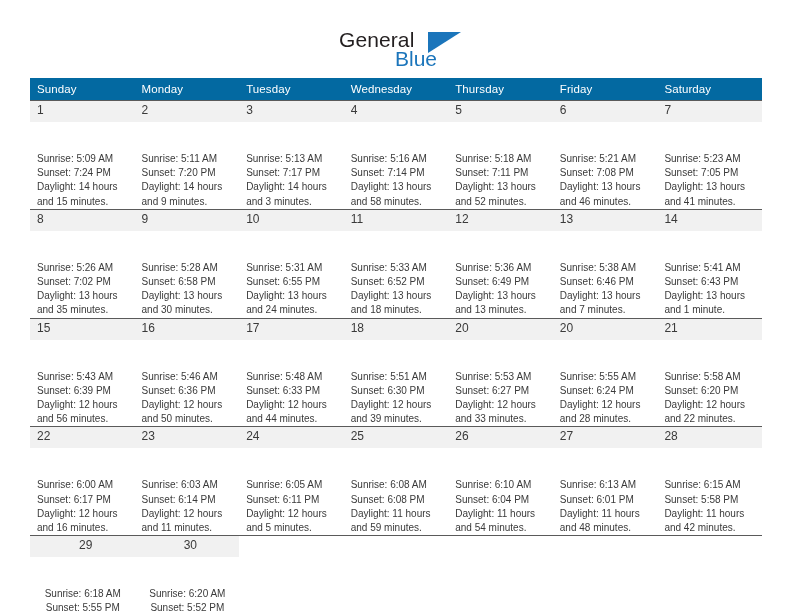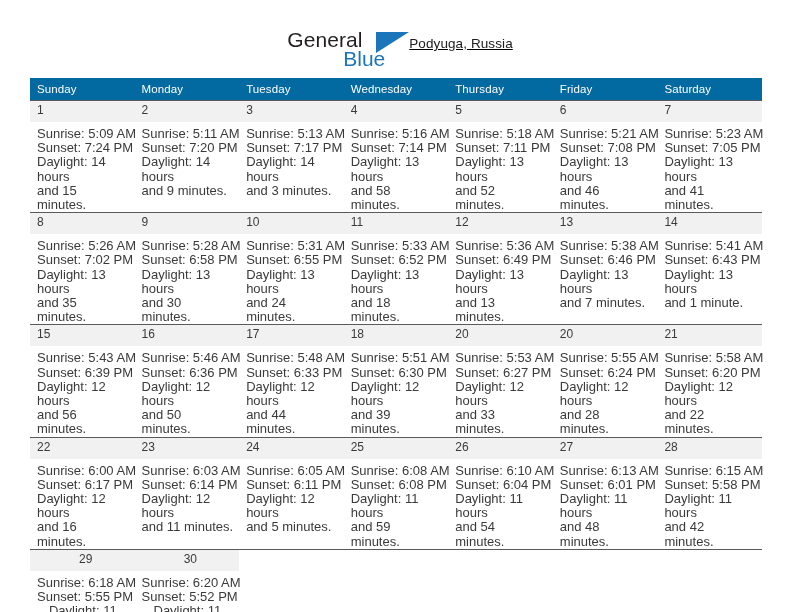--- a/index.html
+++ b/index.html
@@ -122,23 +122,24 @@
     color: #3a3a3a;
     padding: 3px 0 4px 7px;
     line-height: 1.1;
     height: 14px;
   }
   .daycell.empty .daynum {
     background: transparent;
   }
   .dayinfo {
     padding: 5px 6px 0 7px;
-    font-size: 13px;
+    font-size: 10px;
     line-height: 14.2px;
     color: #3a3a3a;
+    margin-top: 25px;
   }
   .dayinfo div {
     white-space: nowrap;
   }
   .dayinfo .daylight-line {
     white-space: normal;
   }
 </style>
 </head>
 <body>
@@ -147,21 +148,20 @@
 
   <div class="header">
 
     <div class="logo">
       <span class="logo-general">General</span>
       <span class="logo-triangle"></span>
       <span class="logo-blue">Blue</span>
     </div>
 
     <div class="title-block">
-      <div class="cal-subtitle">Podyuga, Russia</div>
     </div>
 
   </div>
 
   <table class="calendar">
     <thead>
       <tr>
         <th>Sunday</th>
         <th>Monday</th>
         <th>Tuesday</th>

